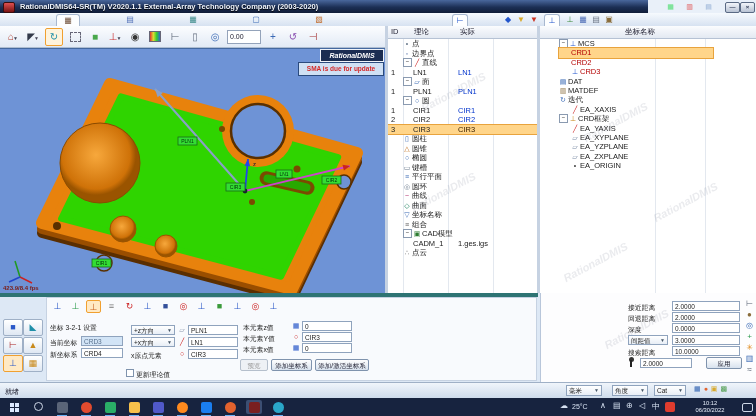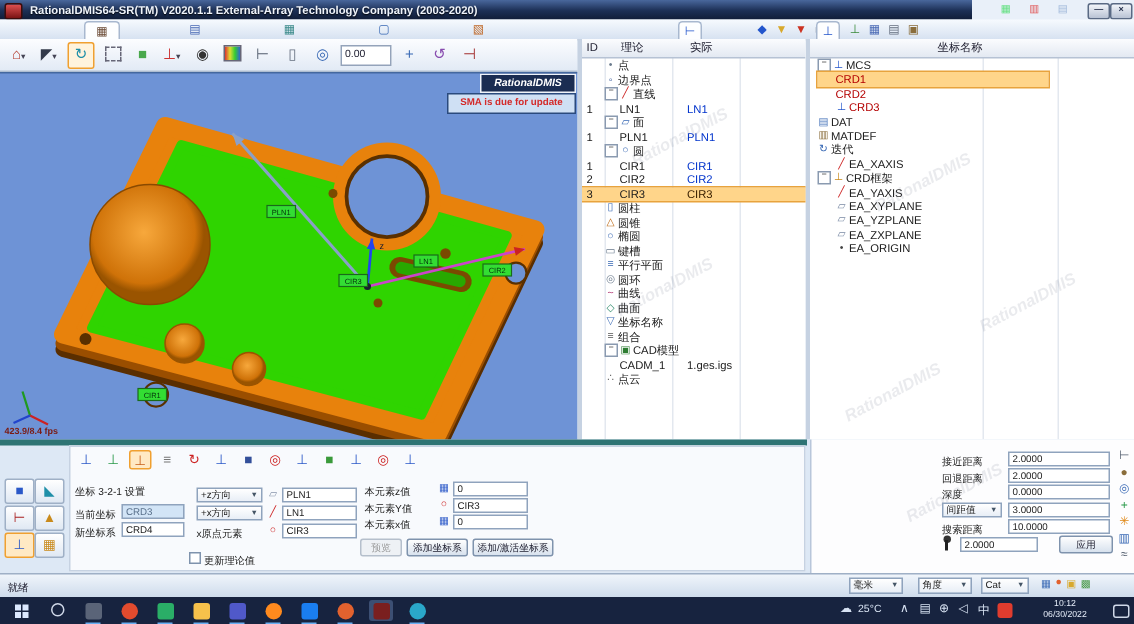--- a/index.html
+++ b/index.html
@@ -423,21 +423,21 @@
   <span class="wm" style="left: 30px; top: 60px;">RationalDMIS</span>
       <span class="wm" style="left: 20px; top: 160px;">RationalDMIS</span>
     </div>
 
   <div class="abs panel" style="left:540px;width:216px;">
     <div class="colline" style="left:115px;"></div>
       <div class="colline" style="left:165px;"></div>
     <div class="phead">
       <span class="abs" style="left:0;width:115px;text-align:right;">坐标名称</span>
     </div>
-    <div class="abs" style="left:0;top:13px;right:0;">
+    <div class="abs" style="left:14px;top:13px;right:0;">
         <div class="crow">
           <span class="exp">−</span>
           <span class="ti" style="color: rgb(34, 85, 204);">⊥</span>
           <span>MCS</span>
         </div>
         <div class="crow sel red" style="padding-left: 12px;">
           <span>CRD1</span>
         </div>
         <div class="crow red" style="padding-left: 12px;">
           <span>CRD2</span>

